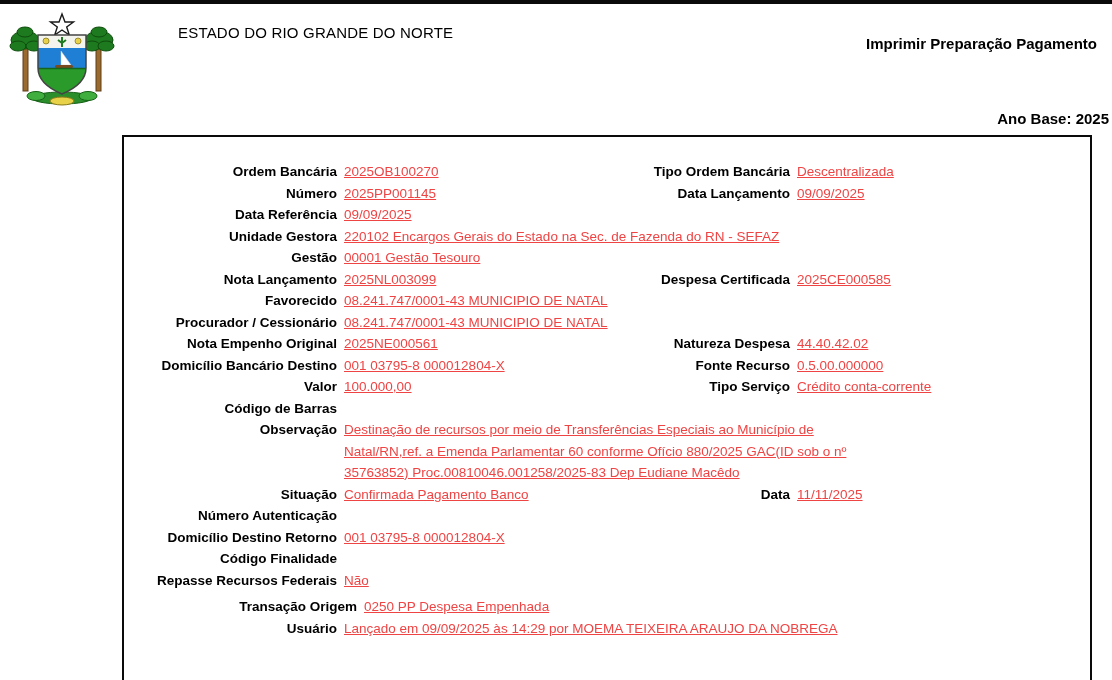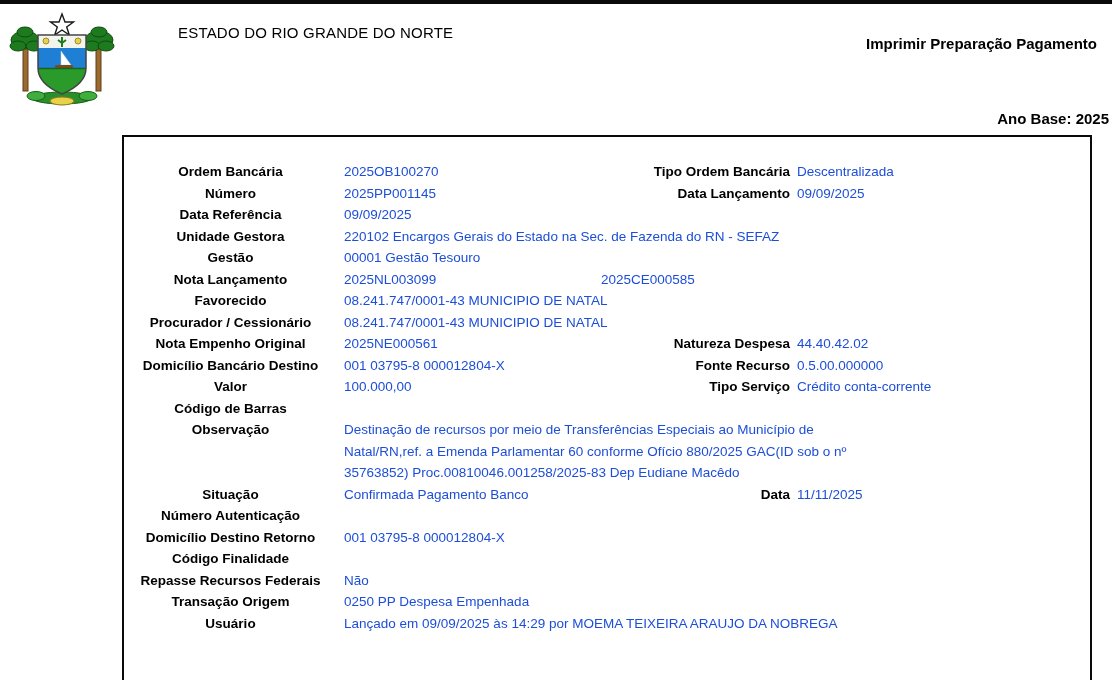--- a/index.html
+++ b/index.html
@@ -13,24 +13,24 @@
   .logo{position:absolute;left:8px;top:12px;width:108px;height:102px;}
   .org-name{position:absolute;left:130px;top:24px;font-size:15px;letter-spacing:0.2px;margin-left:48px;}
   .report-title{position:absolute;right:15px;top:35px;font-size:15px;font-weight:bold;text-align:right;}
   .year-base{position:absolute;right:3px;top:110px;font-size:15px;font-weight:bold;text-align:right;}
   .form-box{
     position:absolute;left:122px;top:135px;width:970px;height:560px;
     border:2px solid #0a0a0a;box-sizing:border-box;
     padding-top:24px;
   }
   .row{display:flex;align-items:flex-start;font-size:13.5px;line-height:21.5px;}
-  .row.spacer{}
+  .row.spacer{margin-top:5px;padding-left:20px;}
   .lbl{font-weight:bold;white-space:nowrap;}
-  .c1l{flex:0 0 213px;text-align:center;}
-  .val{margin-left:7px;color:#1d4ed8;white-space:pre-line;}
+  .c1l{flex:0 0 213px;text-align:right;}
+  .val{margin-left:7px;color:#ef4444;white-space:pre-line;text-decoration:underline;}
   .c1v{flex:0 0 250px;white-space:nowrap;overflow:visible;}
   .c1v.wide{flex:1 1 auto;white-space:pre-line;}
   .c2l{flex:0 0 196px;text-align:right;}
   .c2v{flex:1 1 auto;white-space:nowrap;}
 </style>
 </head>
 <body>
 
 <div class="top-rule"></div>
 
@@ -106,20 +106,21 @@
         <div class="lbl c1l">Unidade Gestora</div>
         <div class="val c1v wide">220102 Encargos Gerais do Estado na Sec. de Fazenda do RN - SEFAZ</div>
       </div>
       <div class="row">
         <div class="lbl c1l">Gestão</div>
         <div class="val c1v wide">00001 Gestão Tesouro</div>
       </div>
       <div class="row">
         <div class="lbl c1l">Nota Lançamento</div>
         <div class="val c1v">2025NL003099</div>
+        <div class="lbl c2l">Despesa Certificada</div>
         <div class="val c2v">2025CE000585</div>
       </div>
       <div class="row">
         <div class="lbl c1l">Favorecido</div>
         <div class="val c1v wide">08.241.747/0001-43 MUNICIPIO DE NATAL</div>
       </div>
       <div class="row">
         <div class="lbl c1l">Procurador / Cessionário</div>
         <div class="val c1v wide">08.241.747/0001-43 MUNICIPIO DE NATAL</div>
       </div>

